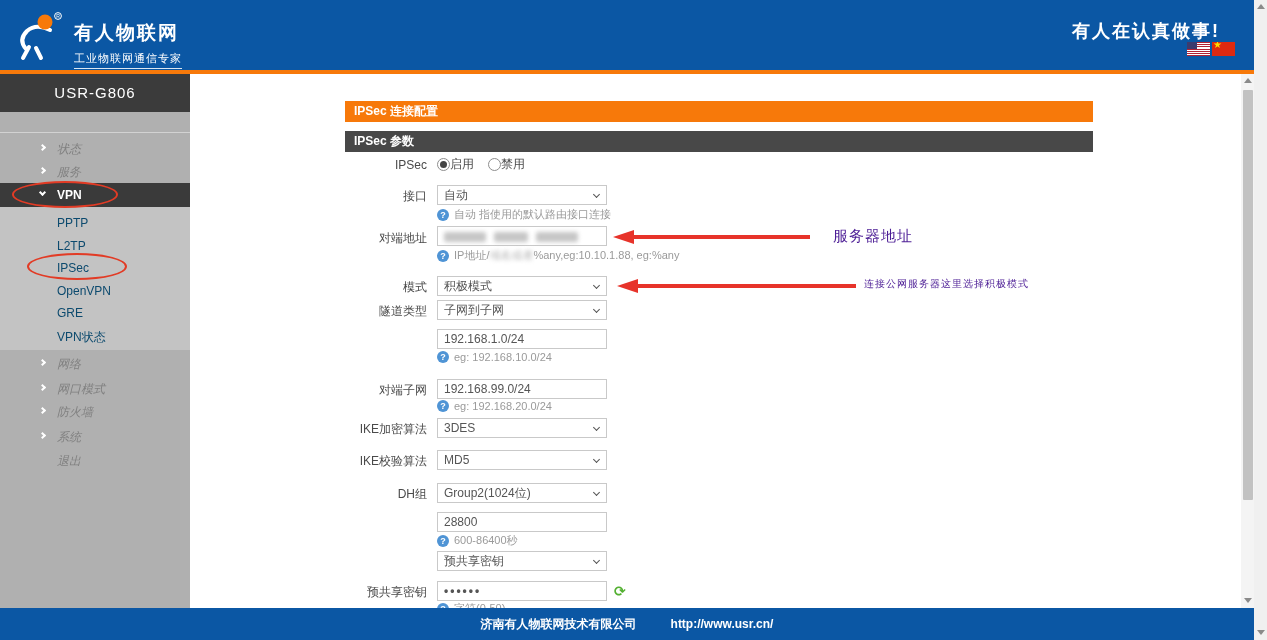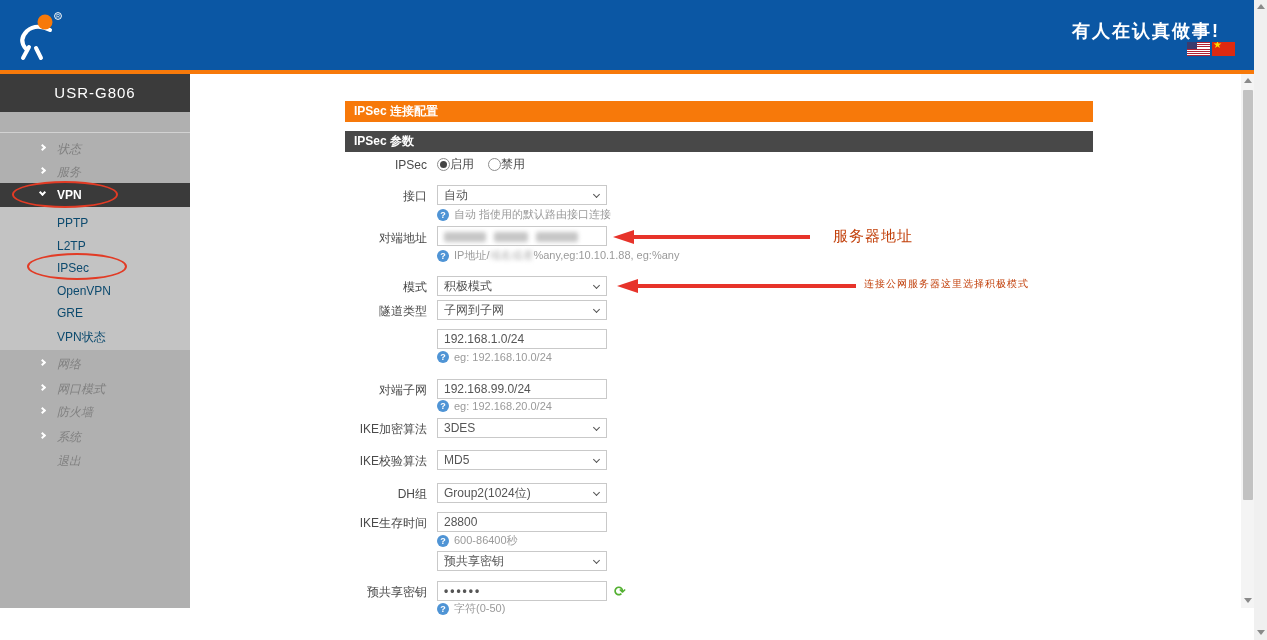--- a/index.html
+++ b/index.html
@@ -58,21 +58,21 @@
   .blurseg{filter:blur(2px);color:#b0b0b0;}
   .redact{position:absolute;top:5px;left:6px;display:flex;gap:8px;}
   .redact i{display:block;height:10px;background:#c6c6c6;filter:blur(2px);border-radius:2px;}
   .pw{letter-spacing:2px;font-weight:bold;line-height:16px;}
   .psk-icon{position:absolute;left:614px;width:14px;height:14px;color:#53b031;font-size:14px;line-height:14px;cursor:pointer;font-weight:bold;}
 
   
   .ra{position:absolute;display:flex;align-items:center;pointer-events:none;}
   .ra .head{width:0;height:0;border-top:7px solid transparent;border-bottom:7px solid transparent;border-right:21px solid #e7332a;}
   .ra .bar{height:4px;background:#e7332a;}
-  .ra-text{position:absolute;color:#c2410c;font-size:15px;letter-spacing:1px;white-space:nowrap;pointer-events:none;}
+  .ra-text{position:absolute;color:#4c1d95;font-size:15px;letter-spacing:1px;white-space:nowrap;pointer-events:none;}
 
   
   .ftr{position:absolute;left:0;top:608px;width:1254px;height:32px;background:#0b57a4;color:#fff;
        display:flex;align-items:center;justify-content:center;gap:34px;font-size:12px;font-weight:bold;}
   .ftr a{color:#fff;text-decoration:none;}
 
   
   .sb-outer{position:absolute;left:1254px;top:0;width:13px;height:640px;background:#f0f0f0;}
   .sb-inner{position:absolute;left:1241px;top:74px;width:13px;height:534px;background:#f4f4f4;}
   .sb-arrow{position:absolute;left:3px;width:0;height:0;border-left:4px solid transparent;border-right:4px solid transparent;}
@@ -87,20 +87,24 @@
 
   <div class="hdr">
     <svg class="logo" viewBox="0 0 50 50">
       <path d="M36 19 Q22 12 13 20 Q4 29 12 38" fill="none" stroke="#fff" stroke-width="4" stroke-linecap="round"></path>
       <path d="M15 36 L9 47" fill="none" stroke="#fff" stroke-width="4" stroke-linecap="round"></path>
       <path d="M22 37 L27 47" fill="none" stroke="#fff" stroke-width="4" stroke-linecap="round"></path>
       <circle cx="31" cy="11" r="7.5" fill="#f7790a"></circle>
       <circle cx="44" cy="5" r="3.4" fill="none" stroke="#fff" stroke-width="1"></circle>
       <text x="44" y="7.4" text-anchor="middle" font-size="5" fill="#fff">R</text>
     </svg>
+    <div class="brand">
+      <div class="brand-title">有人物联网</div>
+      <div class="brand-tag">工业物联网通信专家</div>
+    </div>
     <div class="slogan">有人在认真做事!</div>
     <div class="flags">
       <div class="flag flag-us">
           <div class="canton"></div>
         </div>
       <div class="flag flag-cn">
           <div class="star">★</div>
         </div>
     </div>
   </div>
@@ -251,21 +255,20 @@
     <span>MD5</span>
     <span class="sel-arrow"></span>
   </div>
 
   <div class="flabel" style="top:486px">DH组</div>
   <div class="ctl sel" style="top:483px">
     <span>Group2(1024位)</span>
     <span class="sel-arrow"></span>
   </div>
 
-  <div class="flabel" style="top:515px">IKE生存时间</div>
   <div class="ctl" style="top:512px">
     <span>28800</span>
   </div>
   <div class="hint" style="top:533px">
     <span class="qicon">?</span>
     <span>600-86400秒</span>
   </div>
 
   <div class="ctl sel" style="top:551px">
     <span>预共享密钥</span>
@@ -275,20 +278,24 @@
   <div class="flabel" style="top:584px">预共享密钥</div>
   <div class="ctl" style="top:581px">
     <span class="pw">••••••</span>
   </div>
   <div class="psk-icon" style="top:584px">⟳</div>
   <div class="hint" style="top:601px">
     <span class="qicon">?</span>
     <span>字符(0-50)</span>
   </div>
 
+  <div class="ftr">
+    <span>济南有人物联网技术有限公司</span>
+    <a href="#">http://www.usr.cn/</a>
+  </div>
 
   <div class="sb-outer">
     <span class="sb-arrow sb-up" style="top:4px"></span>
     <span class="sb-arrow sb-down" style="top:630px"></span>
   </div>
   <div class="sb-inner">
     <span class="sb-arrow sb-up" style="top:4px"></span>
     <span class="sb-thumb" style="top:16px;height:410px"></span>
     <span class="sb-arrow sb-down" style="top:524px"></span>
   </div>

